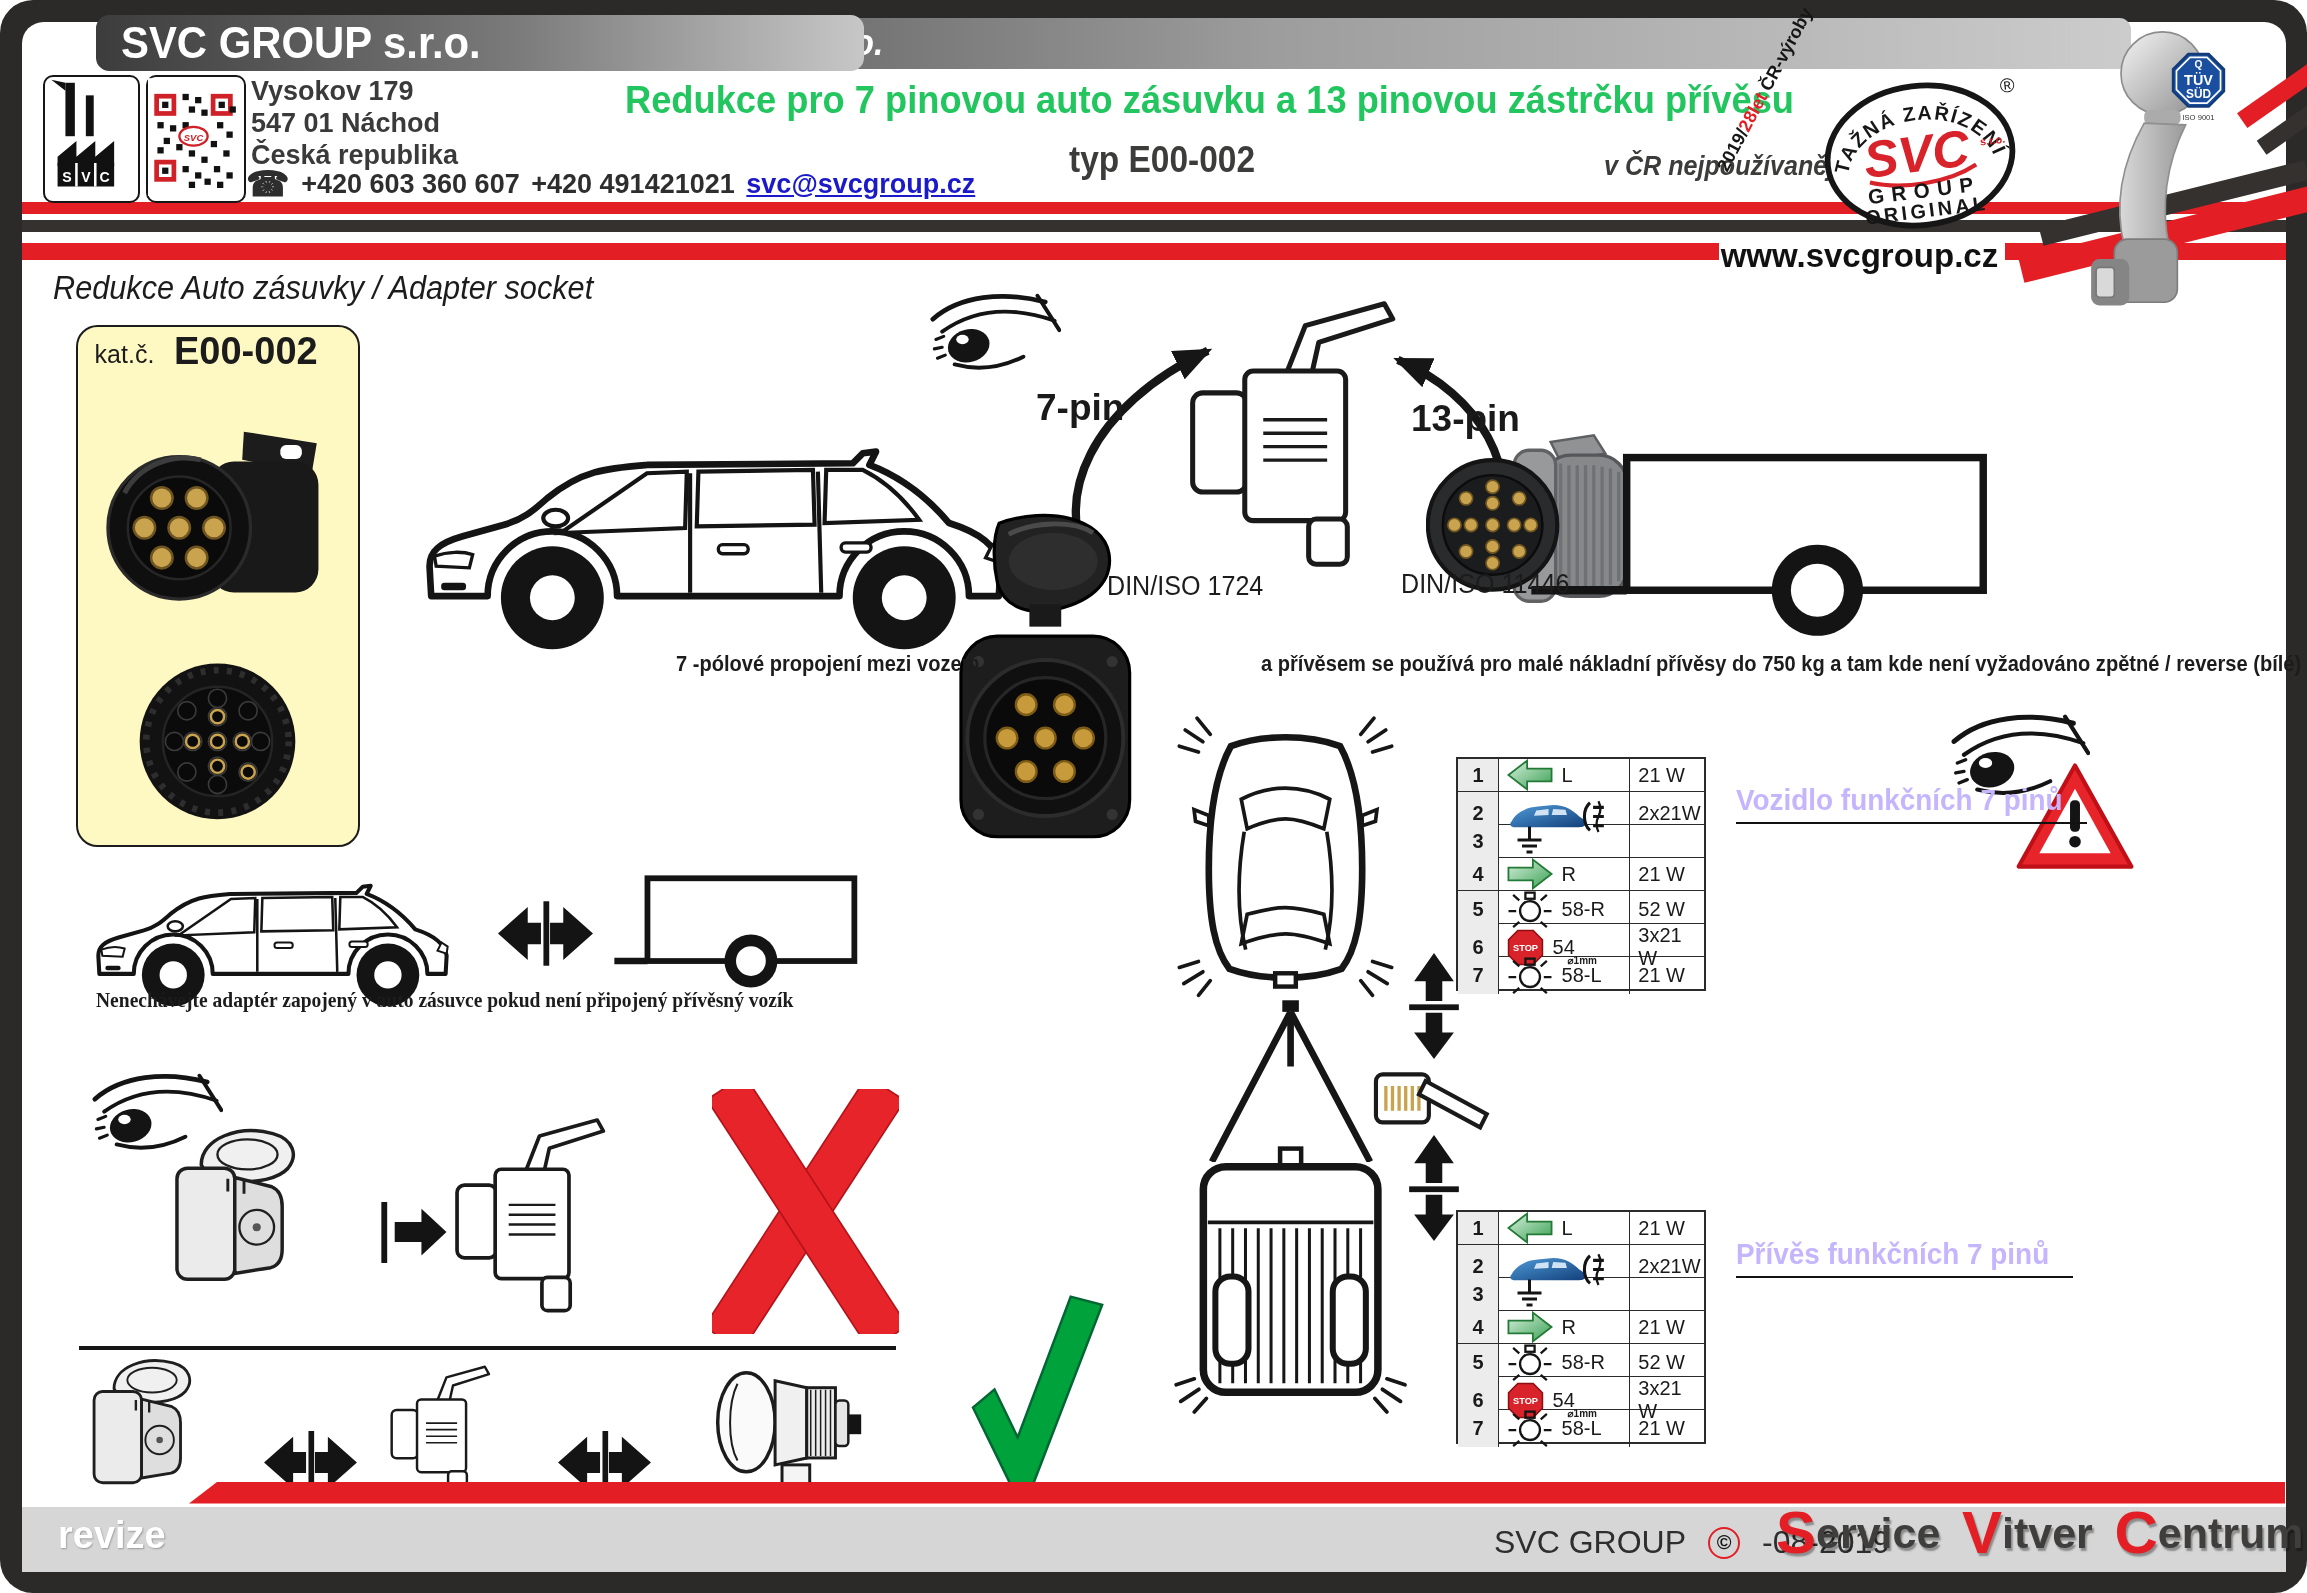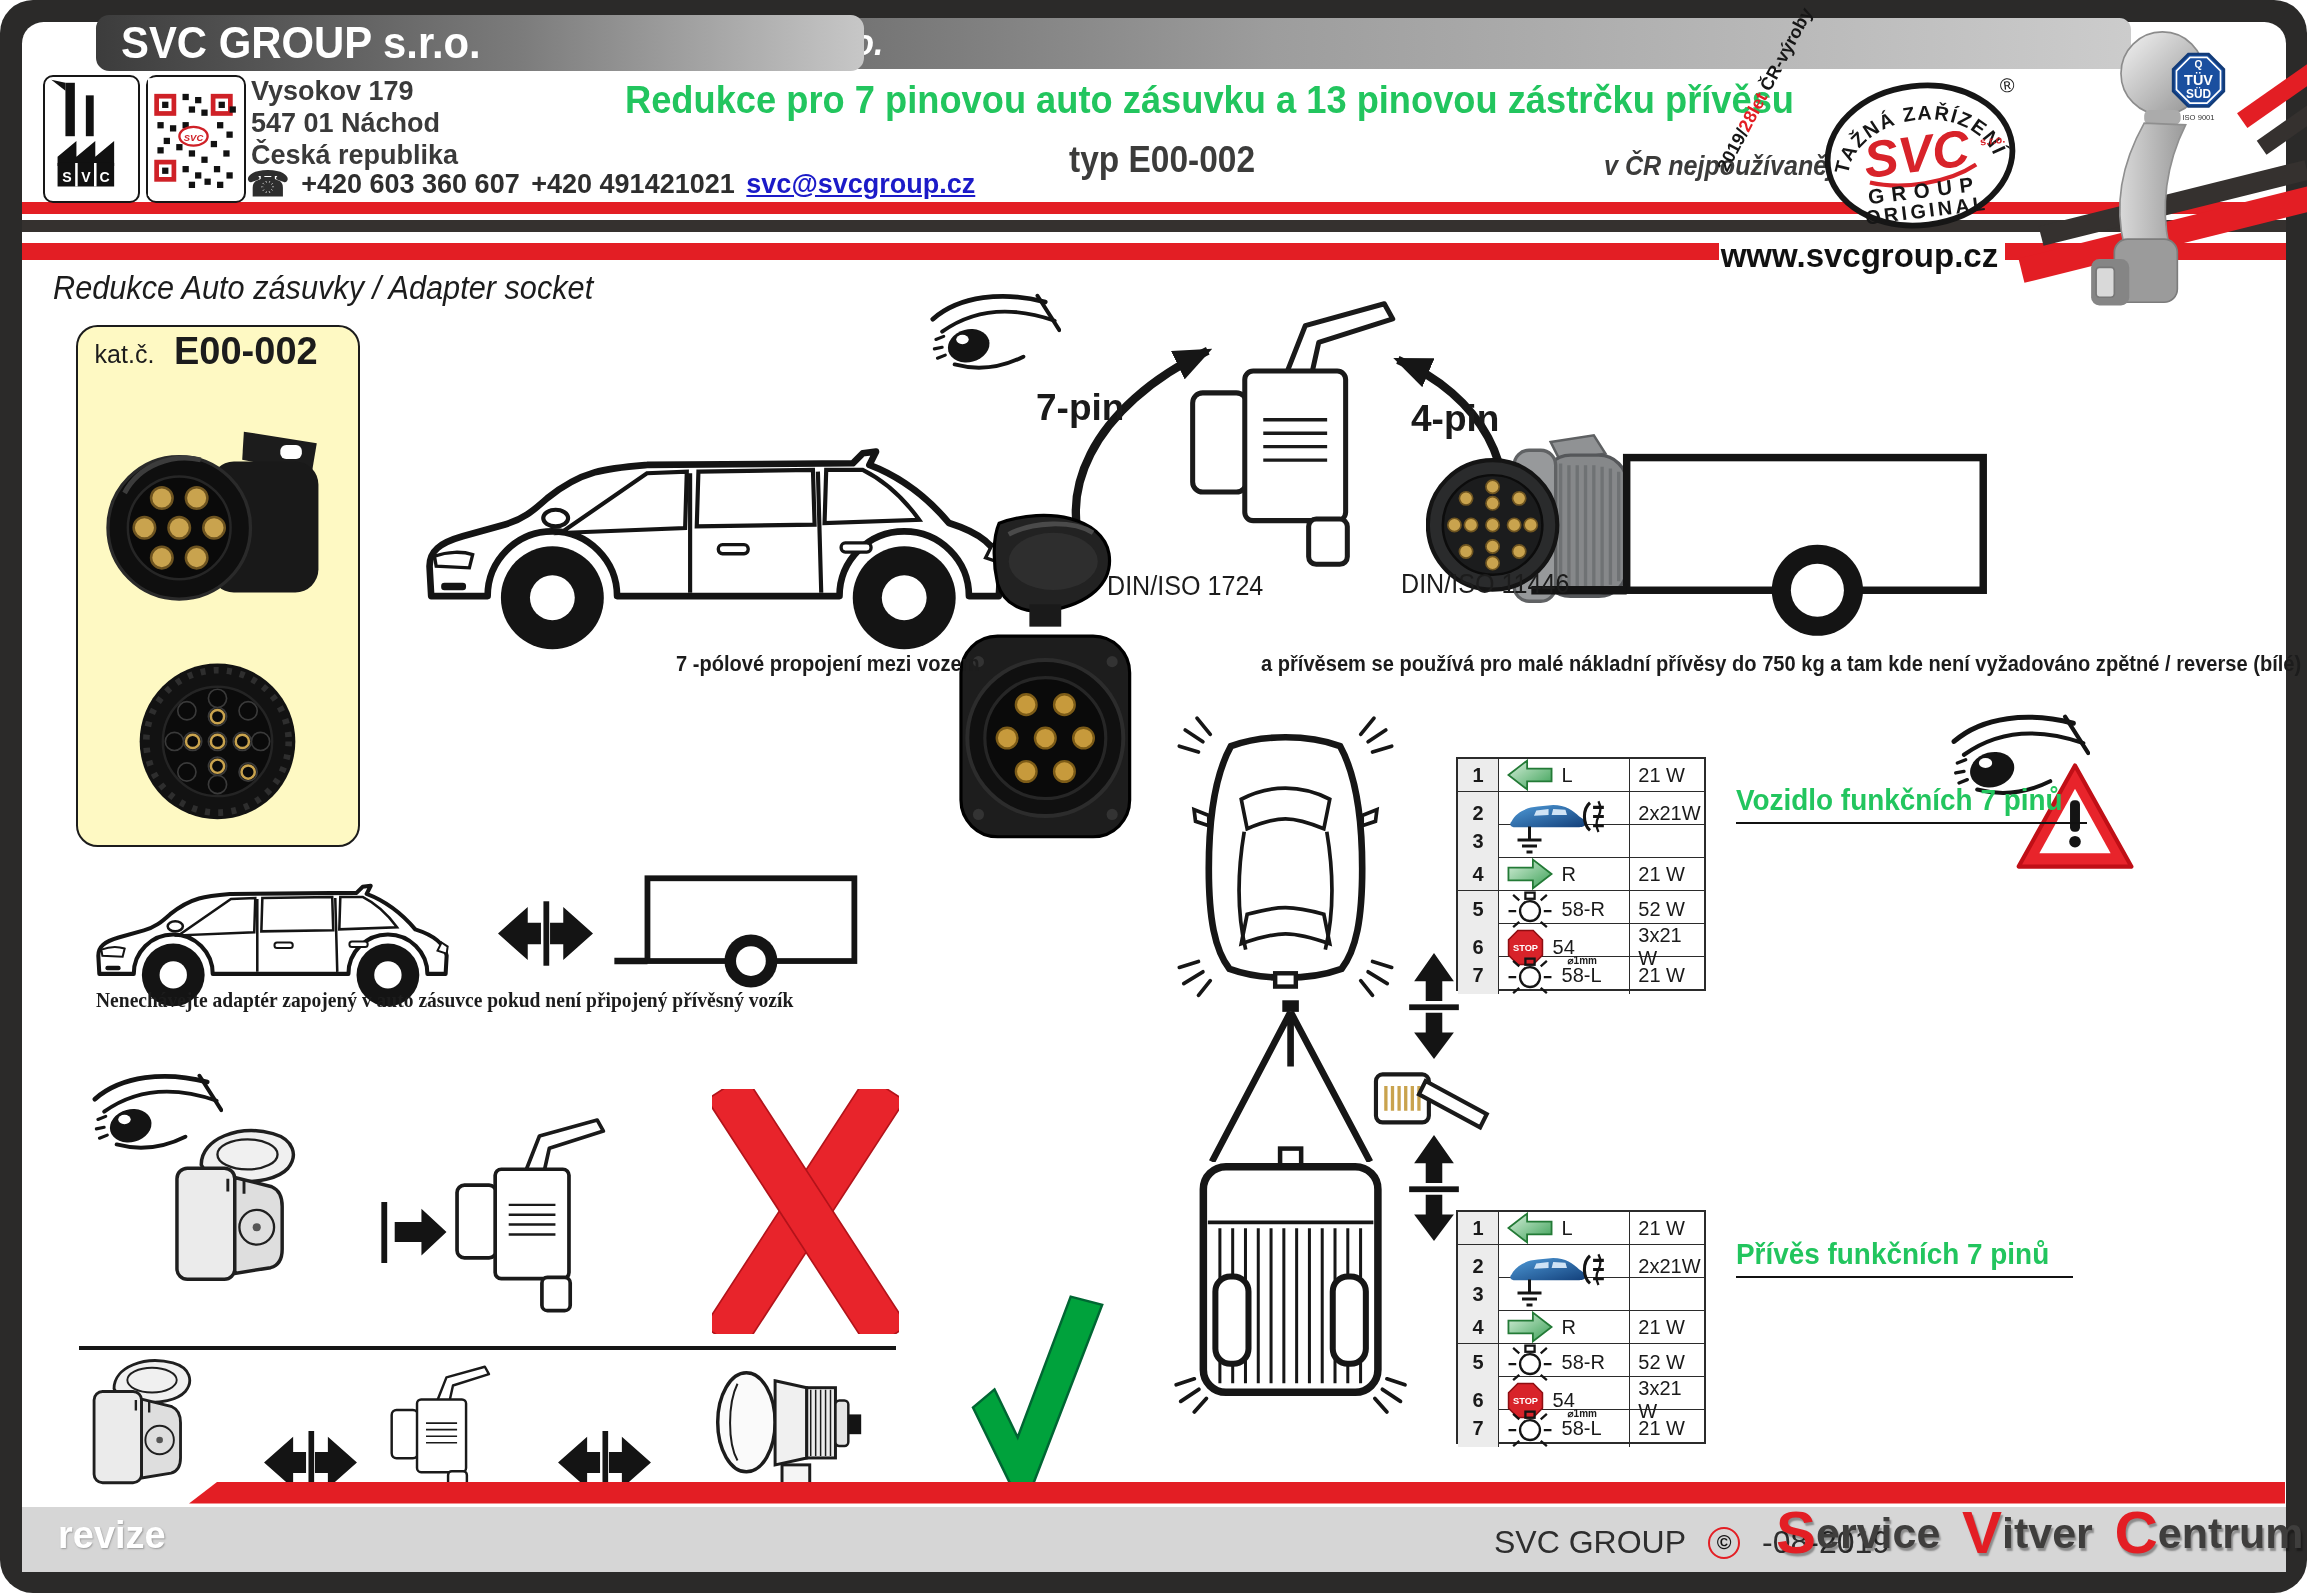--- a/index.html
+++ b/index.html
@@ -52,21 +52,21 @@
   
   .pin-table{position:absolute;border:2.5px solid #2b2b2b;background:#fff;z-index:3;width:246px;}
   .pt-row{display:grid;grid-template-columns:41px 131px 73px;height:32px;}
   .pt-row + .pt-row{border-top:1.7px solid #2b2b2b;}
   .pt-num{background:#ececec;border-right:1.7px solid #2b2b2b;display:flex;align-items:center;justify-content:center;
           font-weight:bold;font-size:20px;}
   .pt-icon{display:flex;align-items:center;gap:8.3px;padding-left:8.3px;border-right:1.7px solid #2b2b2b;position:relative;}
   .pt-label{font-size:20px;position:relative;}
   .pt-sub{position:absolute;left:15px;top:19px;font-size:10px;white-space:nowrap;font-weight:bold;}
   .pt-val{display:flex;align-items:center;padding-left:8.3px;font-size:20px;}
-  .tbltitle{font-size:30px;font-weight:bold;color:#22c55e;border-bottom:2.5px solid #111;padding-bottom:5px;z-index:3;}
+  .tbltitle{font-size:30px;font-weight:bold;color:#c4b5fd;border-bottom:2.5px solid #111;padding-bottom:5px;z-index:3;}
 
   
   .footband{left:21.6px;top:1507px;width:2264px;height:65px;background:#d6d6d6;z-index:1;}
   .footred{left:189px;top:1482px;width:2096px;height:21.6px;background:#e31e24;z-index:2;
            clip-path:polygon(28px 0,100% 0,100% 100%,0 100%);}
   .revize{left:58px;top:1514px;font-size:38px;font-weight:bold;color:#fff;z-index:3;text-shadow:0.8px 0.8px 1.7px #999;}
   .copyr{left:1494px;top:1524px;font-size:32px;color:#2e2e2e;z-index:3;display:flex;align-items:center;gap:22px;}
   .copycircle{display:inline-flex;width:28px;height:28px;border:2.5px solid #e31e24;border-radius:50%;
               align-items:center;justify-content:center;font-size:20px;color:#161616;font-weight:bold;}
   .service{left:1776px;top:1509px;z-index:3;font-size:43px;font-weight:bold;color:#3f3e3d;
@@ -351,21 +351,21 @@
 
   <div class="abs pin7label">7-pin</div>
   <svg class="abs" style="left:1054px;top:311px;" viewBox="0 0 220 330" width="183" height="274">
     <path d="M45 310 C-5 225 45 115 185 48" fill="none" stroke="#161616" stroke-width="10" marker-start="url(#ah)" marker-end="url(#ah)"></path>
   </svg>
 
   <svg class="abs" style="left:1185px;top:292px;" width="212" height="290" viewBox="0 0 255 350">
       <use href="#sym-adapter"></use>
     </svg>
 
-  <div class="abs pin13label">4-pin</div>
+  <div class="abs pin13label">13-pin</div>
   <svg class="abs" style="left:1373px;top:328px;" viewBox="0 0 175 290" width="145" height="241">
     <path d="M150 262 C180 170 130 80 30 38" fill="none" stroke="#161616" stroke-width="10" marker-start="url(#ah)" marker-end="url(#ah)"></path>
   </svg>
 
   <svg class="abs" style="left:953px;top:505px;" viewBox="0 0 235 455" width="187" height="373">
     <path d="M58 16 C120 -6 188 10 196 54 C202 92 170 118 120 126 C88 130 64 118 56 92 C50 66 50 34 58 16 Z" fill="#222" stroke="#000" stroke-width="4"></path>
     <ellipse cx="126" cy="64" rx="56" ry="36" fill="#2e2e2e"></ellipse>
     <path d="M70 30 C100 14 150 12 176 28" fill="none" stroke="#4a4a4a" stroke-width="6"></path>
     <rect x="96" y="118" width="40" height="28" fill="#1a1a1a"></rect>
     <rect x="10" y="158" width="212" height="252" rx="46" fill="#1d1d1d" stroke="#000" stroke-width="4"></rect>

